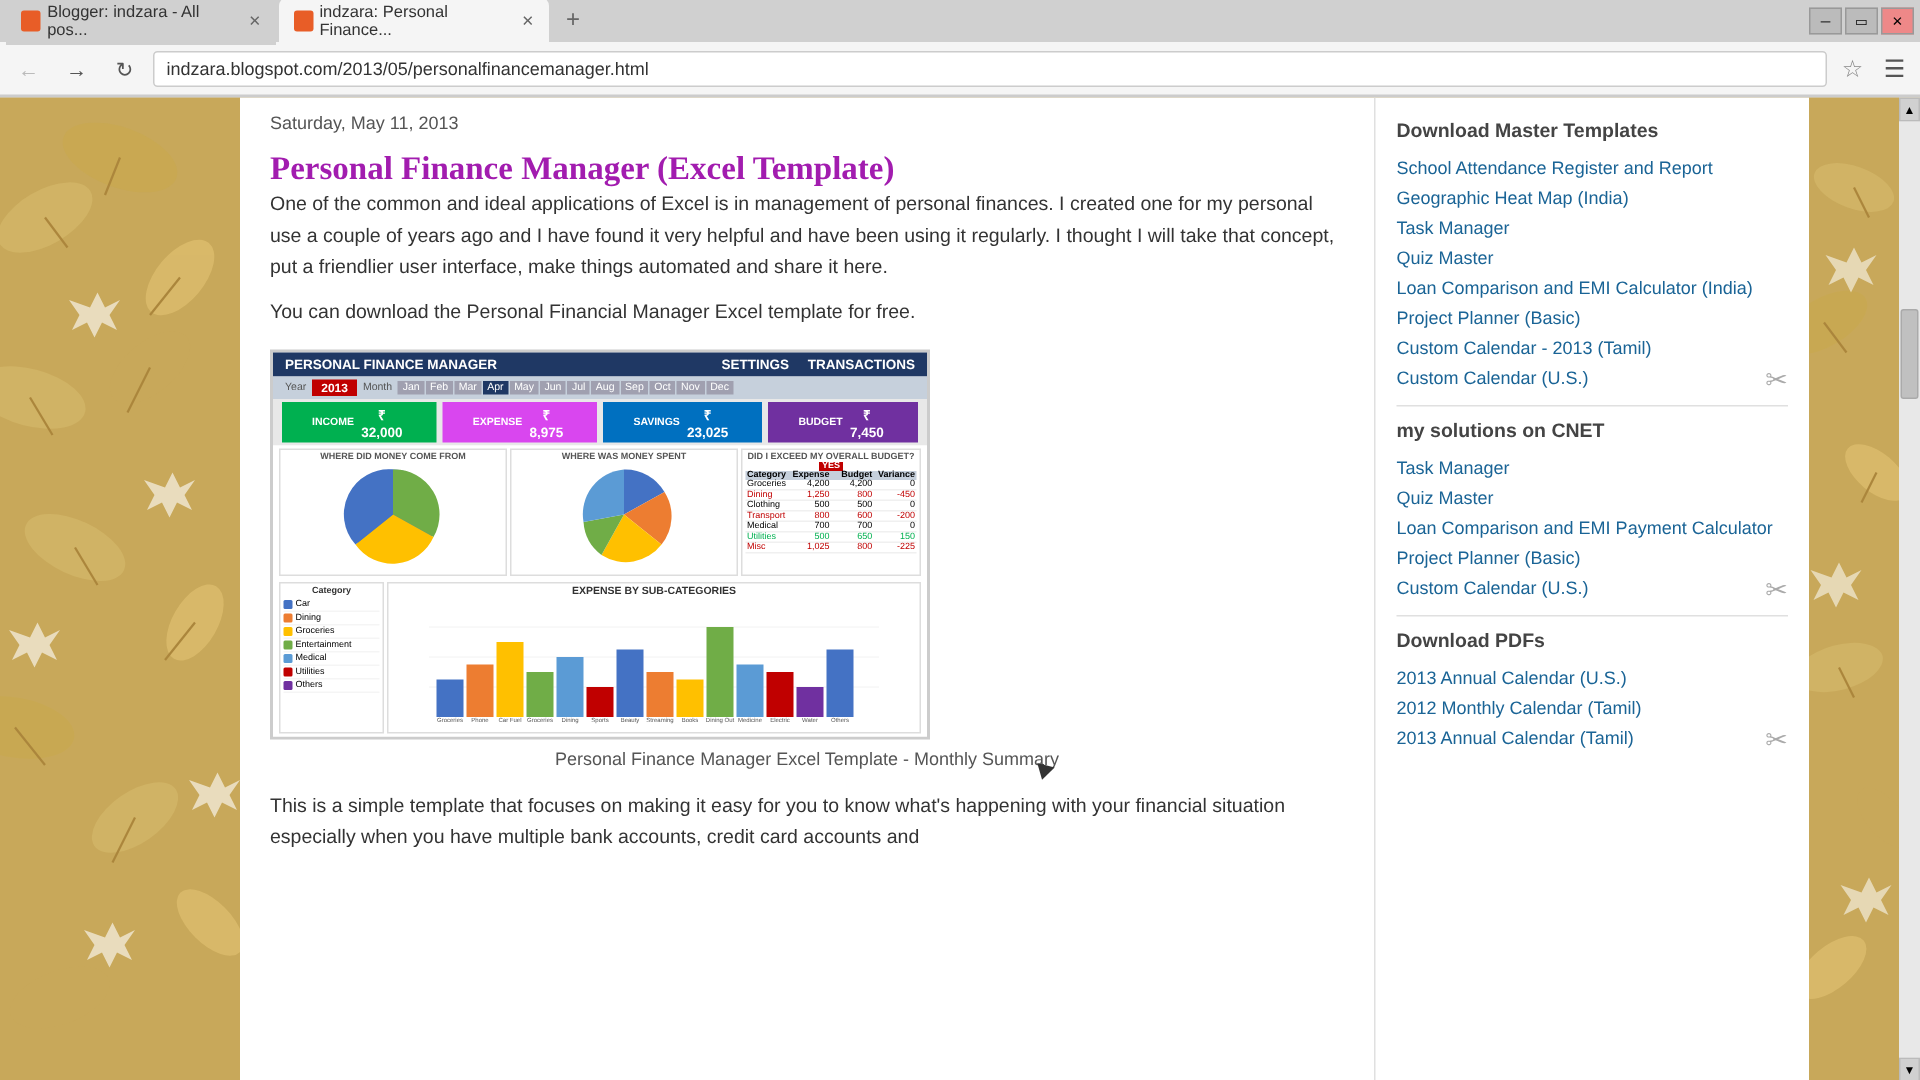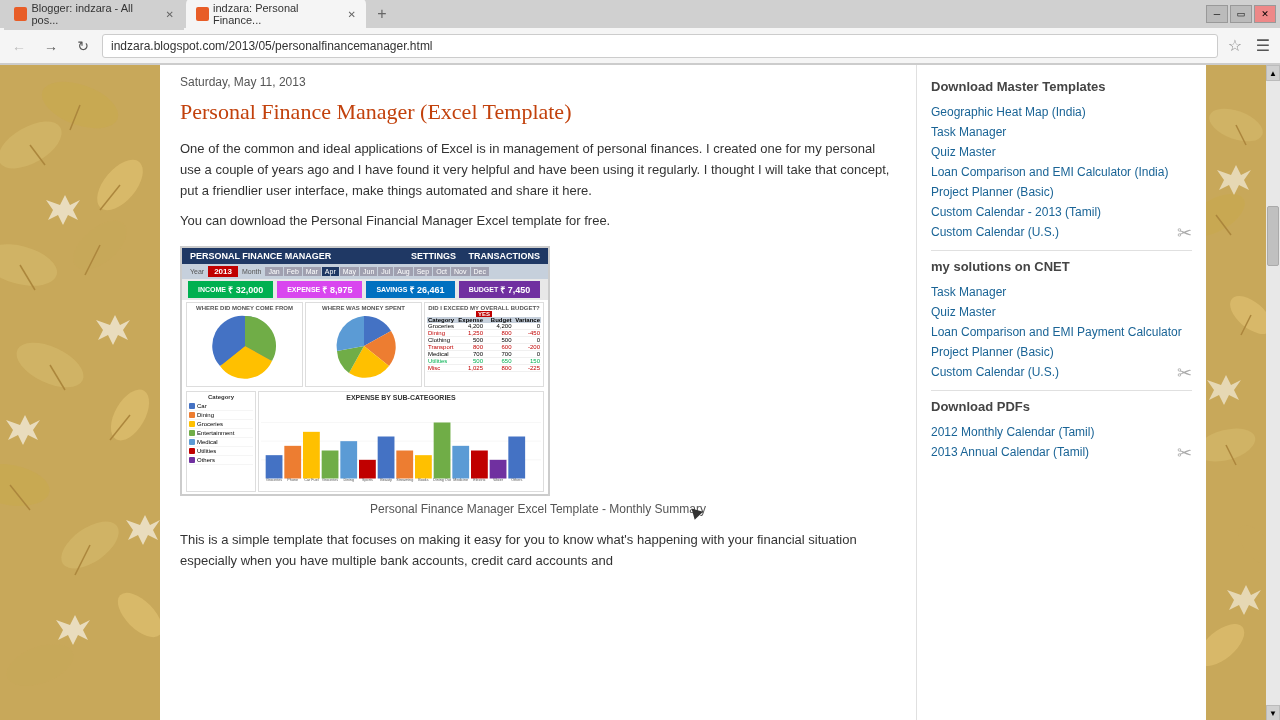--- a/index.html
+++ b/index.html
@@ -163,24 +163,24 @@
       max-width: 800px;
     }
 
     .date-line {
       color: #555;
       font-size: 12px;
       margin-bottom: 10px;
     }
 
     .post-title {
-      color: #c2410c;
+      color: #a21caf;
       font-size: 22px;
-      font-weight: normal;
-      margin-bottom: 14px;
+      font-weight: bold;
+      margin-bottom: 1px;
       font-family: Georgia, serif;
     }
 
     .post-body p {
       color: #333;
       font-size: 13px;
       line-height: 1.6;
       margin-bottom: 10px;
     }
 
@@ -281,21 +281,21 @@
       left: 1px;
       right: 1px;
       height: 60px;
       background: #c0c0c0;
       border: 1px solid #aaa;
       border-radius: 2px;
     }
 
     
     .excel-img {
-      width: 370px;
+      width: 440px;
       background: white;
       border: 2px solid #ccc;
       font-family: Arial, sans-serif;
     }
 
     .pfm-header {
       background: #1f3864;
       color: white;
       display: flex;
       justify-content: space-between;
@@ -343,21 +343,21 @@
       display: flex;
       padding: 2px 6px;
       gap: 4px;
       background: #e8e8e8;
     }
 
     .kpi-box {
       display: flex;
       align-items: center;
       gap: 2px;
-      padding: 2px 10px;
+      padding: 2px 20px;
       font-size: 8px;
       font-weight: bold;
     }
 
     .kpi-green { background: #00b050; color: white; }
     .kpi-red { background: #d946ef; color: white; }
     .kpi-blue { background: #0070c0; color: white; }
     .kpi-purple { background: #7030a0; color: white; }
 
     .kpi-label { font-size: 7px; }
@@ -575,21 +575,21 @@
             <div class="kpi-box kpi-green">
               <span class="kpi-label">INCOME</span>
               <span class="kpi-value">₹ 32,000</span>
             </div>
             <div class="kpi-box kpi-red">
               <span class="kpi-label">EXPENSE</span>
               <span class="kpi-value">₹ 8,975</span>
             </div>
             <div class="kpi-box kpi-blue">
               <span class="kpi-label">SAVINGS</span>
-              <span class="kpi-value">₹ 26,461</span>
+              <span class="kpi-value">₹ 23,025</span>
             </div>
             <div class="kpi-box kpi-purple">
               <span class="kpi-label">BUDGET</span>
               <span class="kpi-value">₹ 7,450</span>
             </div>
           </div>
 
           <div class="charts-row">
 
             <div class="chart-panel">
@@ -750,20 +750,21 @@
       <div class="post-body">
         <p>This is a simple template that focuses on making it easy for you to know what's happening with your financial situation especially when you have multiple bank accounts, credit card accounts and</p>
       </div>
     </div>
   </div>
 
   <div class="right-sidebar">
 
     <div>
       <div class="sidebar-section-title">Download Master Templates</div>
+      <a class="sidebar-link">School Attendance Register and Report</a>
       <a class="sidebar-link">Geographic Heat Map (India)</a>
       <a class="sidebar-link">Task Manager</a>
       <a class="sidebar-link">Quiz Master</a>
       <a class="sidebar-link">Loan Comparison and EMI Calculator (India)</a>
       <a class="sidebar-link">Project Planner (Basic)</a>
       <a class="sidebar-link">Custom Calendar - 2013 (Tamil)</a>
       <span style="float:right;color:#aaa;font-size:18px;cursor:pointer;">✂</span>
       <a class="sidebar-link">Custom Calendar (U.S.)</a>
     </div>
 
@@ -776,20 +777,21 @@
       <a class="sidebar-link">Loan Comparison and EMI Payment Calculator</a>
       <a class="sidebar-link">Project Planner (Basic)</a>
       <span style="float:right;color:#aaa;font-size:18px;cursor:pointer;">✂</span>
       <a class="sidebar-link">Custom Calendar (U.S.)</a>
     </div>
 
     <hr class="sidebar-divider">
 
     <div>
       <div class="sidebar-section-title">Download PDFs</div>
+      <a class="sidebar-link">2013 Annual Calendar (U.S.)</a>
       <a class="sidebar-link">2012 Monthly Calendar (Tamil)</a>
       <span style="float:right;color:#aaa;font-size:18px;cursor:pointer;">✂</span>
       <a class="sidebar-link">2013 Annual Calendar (Tamil)</a>
     </div>
   </div>
 
   <div class="right-deco">
     <svg width="60" height="100%" viewBox="0 0 60 656" xmlns="http://www.w3.org/2000/svg">
       <g opacity="0.7">
         <ellipse cx="30" cy="60" rx="28" ry="14" fill="#d4b86a" transform="rotate(20 30 60)"></ellipse>

